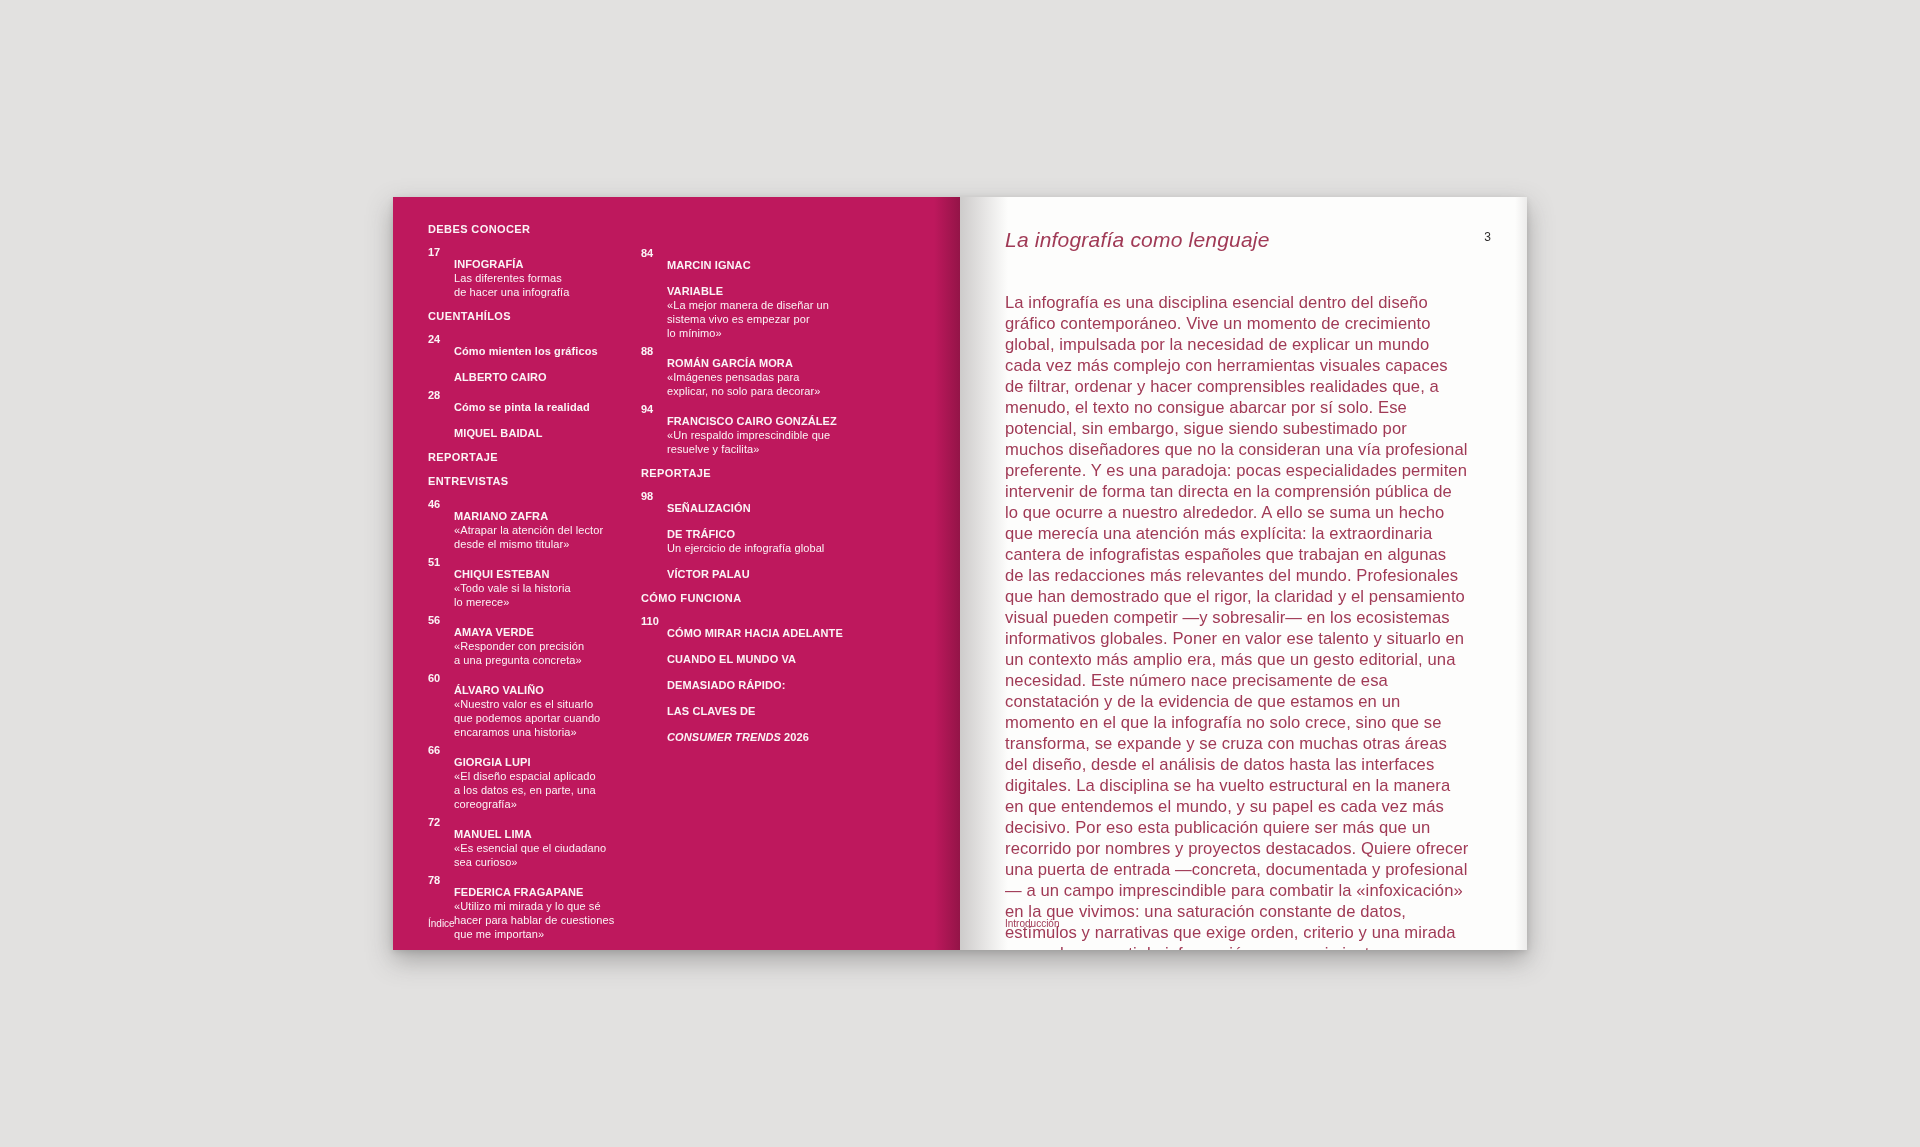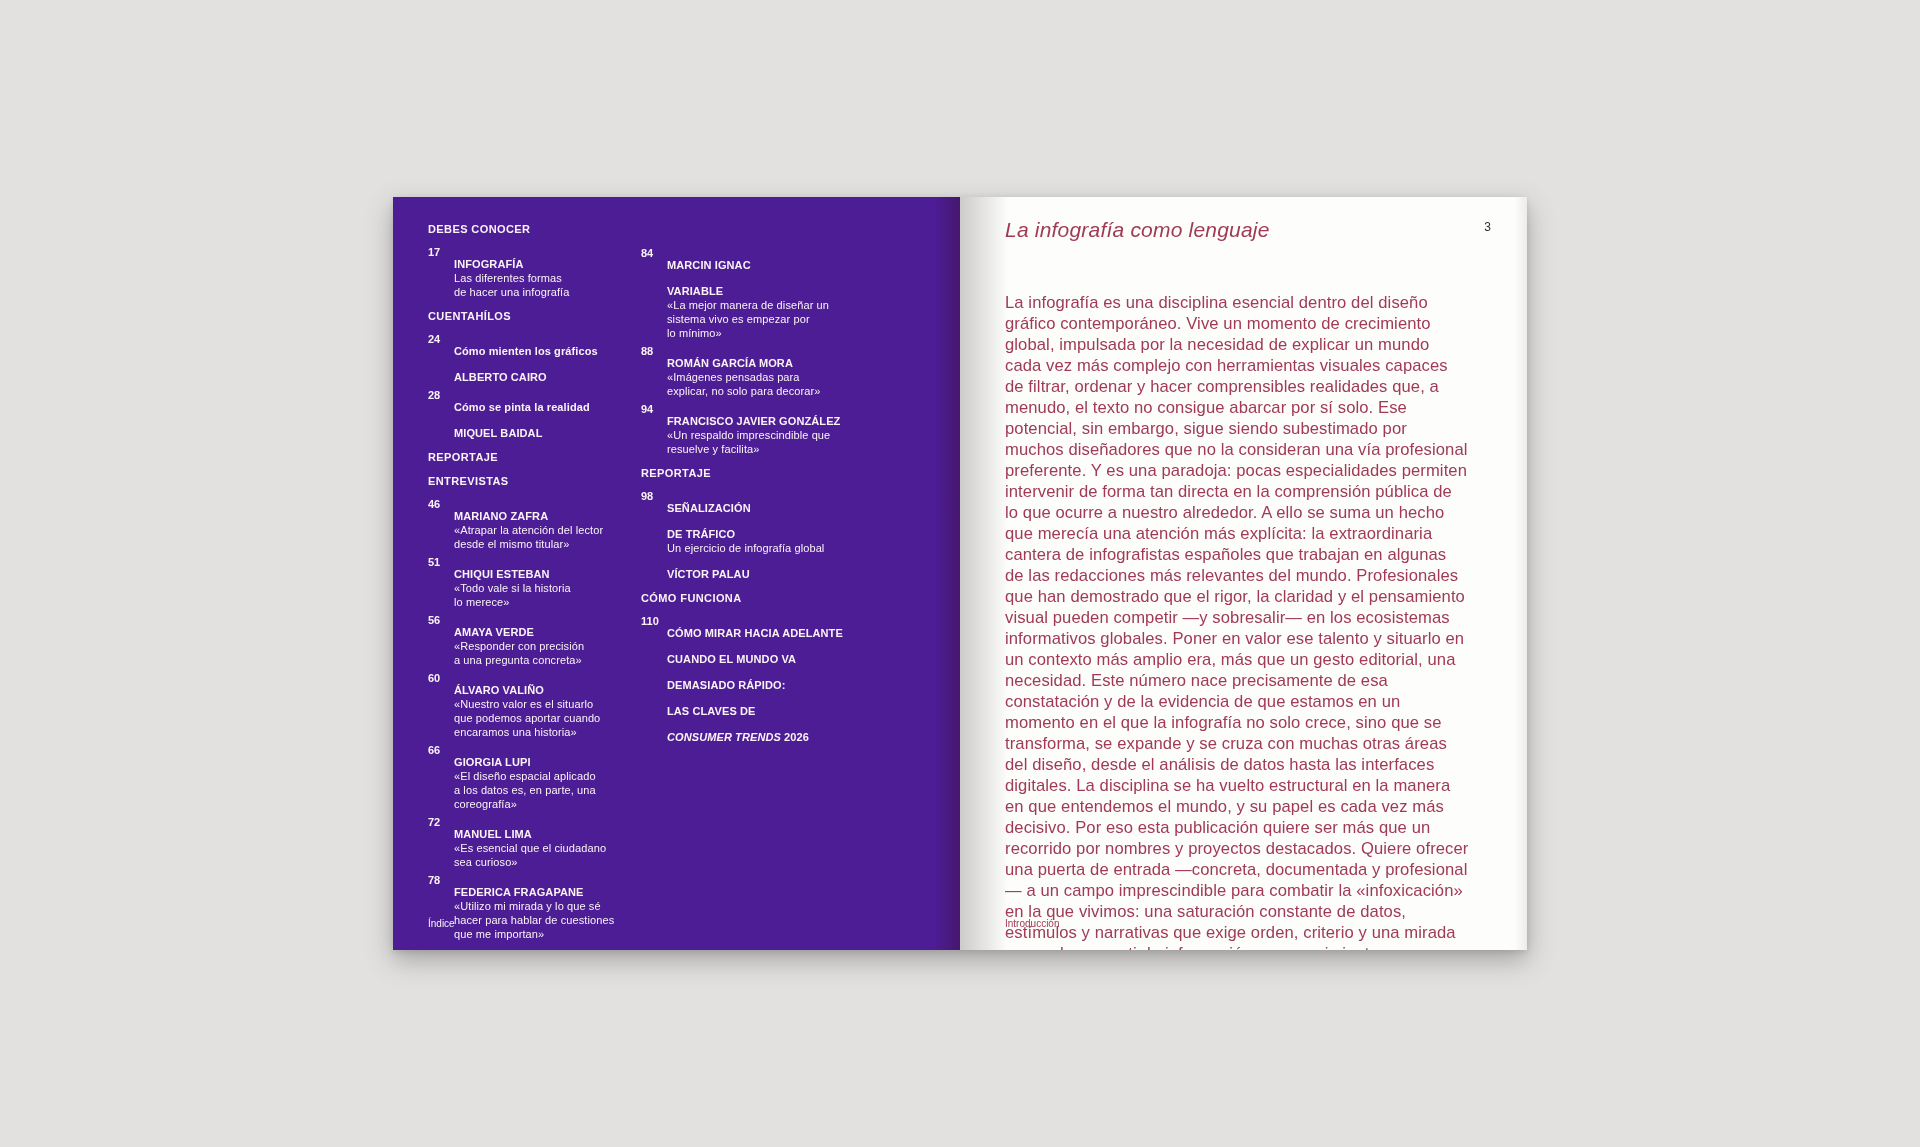--- a/index.html
+++ b/index.html
@@ -11,21 +11,21 @@
     -webkit-font-smoothing:antialiased;
   }
   .spread{
     position:absolute;left:393px;top:197px;width:1134px;height:753px;
     display:flex;
     box-shadow:0 10px 24px rgba(90,88,88,0.45), 0 2px 6px rgba(0,0,0,0.12);
   }
   .page{position:relative;width:567px;height:753px;overflow:hidden;}
 
   
-  .page-left{background:#4c1d95;color:#fbf3f6;}
+  .page-left{background:#be185d;color:#fbf3f6;}
   .page-left::after{
     content:"";position:absolute;top:0;right:0;width:26px;height:100%;
     background:linear-gradient(to right, rgba(58,12,26,0), rgba(58,12,26,0.32));
     pointer-events:none;
   }
   .toc-col{position:absolute;top:25px;}
   #toc-col-1{left:35px;width:206px;}
   #toc-col-2{left:248px;top:49px;width:280px;}
   .toc-heading{
     font-weight:700;font-size:11px;line-height:14px;letter-spacing:0.4px;
@@ -47,21 +47,21 @@
     content:"";position:absolute;top:0;left:0;width:48px;height:100%;
     background:linear-gradient(to right, rgba(128,122,122,0.38), rgba(128,122,122,0));
     pointer-events:none;
   }
   .page-right::after{
     content:"";position:absolute;top:0;right:0;width:12px;height:100%;
     background:linear-gradient(to left, rgba(150,146,146,0.16), rgba(150,146,146,0));
     pointer-events:none;
   }
   .intro-head{
-    position:absolute;top:20px;left:45px;right:36px;
+    position:absolute;top:30px;left:45px;right:36px;
     display:flex;justify-content:space-between;align-items:flex-start;
   }
   .intro-title{
     margin:0;font-size:21px;line-height:26px;font-style:italic;font-weight:500;
     color:#a03a56;letter-spacing:0.2px;
   }
   .pagenum{font-size:12px;line-height:14px;color:#2f2d2d;margin-top:3px;}
   .intro-body{
     position:absolute;left:45px;top:95px;width:464px;
     margin:0;font-size:16.6px;line-height:21px;color:#a03a56;
@@ -177,21 +177,21 @@
           <span class="toc-num">88</span>
           <div class="toc-lines">
             <div class="toc-line b">ROMÁN GARCÍA MORA</div>
             <div class="toc-line">«Imágenes pensadas para</div>
             <div class="toc-line">explicar, no solo para decorar»</div>
           </div>
         </div>
         <div class="toc-entry">
           <span class="toc-num">94</span>
           <div class="toc-lines">
-            <div class="toc-line b">FRANCISCO JAVIER GONZÁLEZ</div>
+            <div class="toc-line b">FRANCISCO CAIRO GONZÁLEZ</div>
             <div class="toc-line">«Un respaldo imprescindible que</div>
             <div class="toc-line">resuelve y facilita»</div>
           </div>
         </div>
         <div class="toc-heading">REPORTAJE</div>
         <div class="toc-entry">
           <span class="toc-num">98</span>
           <div class="toc-lines">
             <div class="toc-line b">SEÑALIZACIÓN</div>
             <div class="toc-line b">DE TRÁFICO</div>

